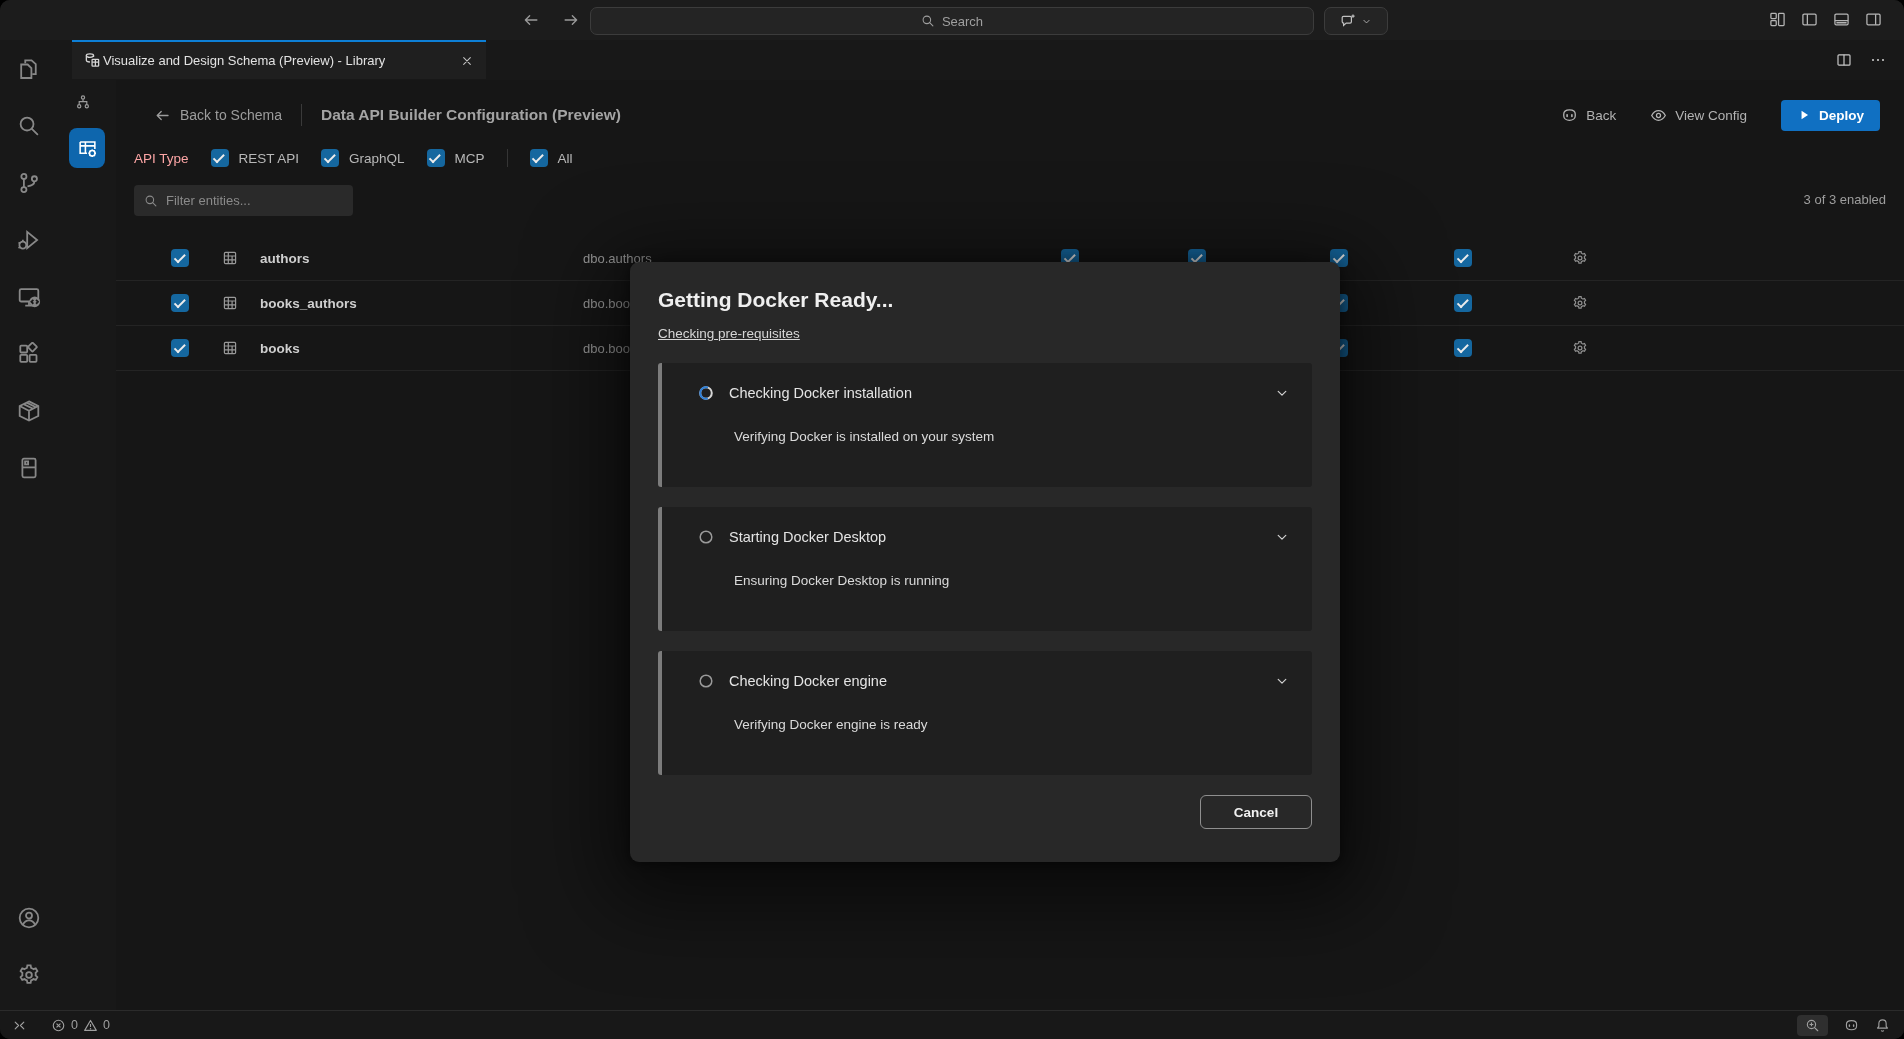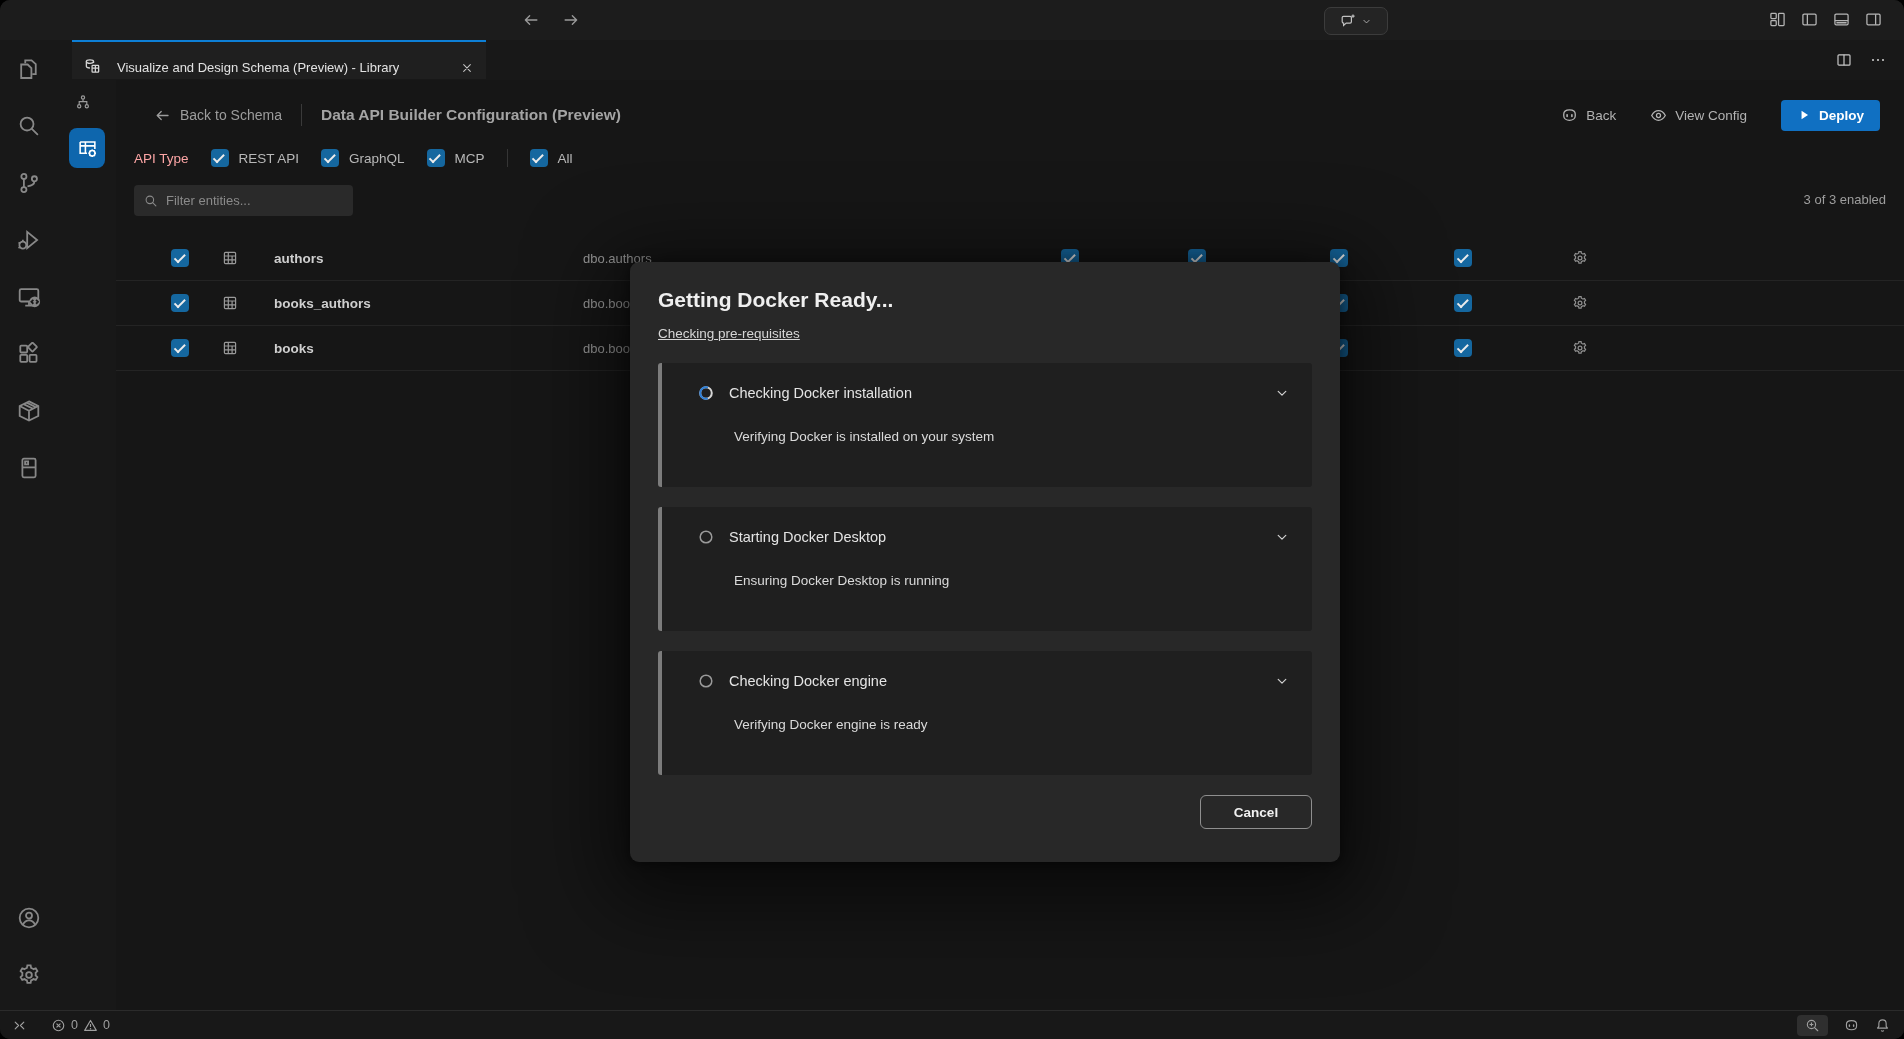--- a/index.html
+++ b/index.html
@@ -21,21 +21,21 @@
     border:1px solid #3c3c3c;border-radius:7px;display:flex;align-items:center;justify-content:center;
     gap:5px;color:#c2c2c2;}
   .copilot-btn .cv{width:11px;height:11px;}
   .layout-icons{position:absolute;right:22px;top:11px;display:flex;gap:15px;color:#b5b5b5;}
   .layout-icons span[data-icon]{width:17px;height:17px;}
 
   
   .tabbar{position:absolute;left:0;top:40px;width:100%;height:40px;background:#181818;
     border-bottom:1px solid #232323;}
   .tab{position:absolute;left:72px;top:0;width:414px;height:39px;background:#1f1f1f;
-    border-top:2px solid var(--accent,#0d7fd6);display:flex;align-items:flex-end;gap:16px;
+    border-top:2px solid var(--accent,#0d7fd6);display:flex;align-items:center;gap:2px;
     padding:4px 12px;box-sizing:border-box;}
   .tab .tab-label{color:#e2e2e2;font-size:13px;white-space:nowrap;overflow:hidden;}
   .tab span[data-icon="tab-db"]{width:17px;height:17px;color:#d5d5d5;}
   .tab .close{margin-left:auto;width:14px;height:14px;color:#c4c4c4;}
   .tab-actions{position:absolute;right:18px;top:12px;display:flex;gap:18px;color:#c8c8c8;}
 
   
   .activitybar{position:absolute;left:0;top:40px;bottom:28px;width:58px;background:#181818;
     display:flex;flex-direction:column;align-items:center;}
   .ab-item{width:58px;height:57px;display:flex;align-items:center;justify-content:center;color:#888888;}
@@ -87,21 +87,21 @@
     color:#9f9f9f;font-size:13.5px;}
   .trow{position:relative;height:44px;border-bottom:1px solid #242424;}
   .trow.group{height:46px;}
   .cell{position:absolute;top:50%;transform:translateY(-50%);}
   .x-chev{left:18px;width:16px;height:16px;color:#9a9a9a;}
   .x-cb{left:55px;}
   .x-gicon{left:92px;width:17px;height:17px;color:#9a9a9a;}
   .x-gname{left:118px;color:#d8d8d8;font-weight:700;font-size:14px;}
   .x-gcount{left:170px;color:#9a9a9a;font-size:13px;}
   .x-ricon{left:106px;width:17px;height:17px;color:#9a9a9a;}
-  .x-rname{left:158px;color:#cfcfcf;font-weight:700;font-size:13.5px;}
+  .x-rname{left:144px;color:#cfcfcf;font-weight:700;font-size:13.5px;}
   .x-src{left:467px;color:#9a9a9a;font-size:13px;white-space:nowrap;}
   .x-hname{left:150px;}
   .x-ccb{left:945px;}  .x-cl{left:973px;}
   .x-rdcb{left:1072px;} .x-rdl{left:1100px;}
   .x-ucb{left:1214px;} .x-ul{left:1242px;}
   .x-dcb{left:1338px;} .x-dl{left:1366px;}
   .x-gear{left:1456px;width:17px;height:17px;color:#8f8f8f;}
 
   
   .modal{position:absolute;left:630px;top:262px;width:710px;height:600px;background:#282828;
@@ -141,20 +141,29 @@
       <span data-icon="arrow-left">
           <svg viewBox="0 0 16 16" fill="none" stroke="currentColor" stroke-width="1.2">
             <path d="M13.2 8H3M6.8 4.2 3 8l3.8 3.8" stroke-linecap="round" stroke-linejoin="round"></path>
           </svg>
         </span>
       <span data-icon="arrow-right">
           <svg viewBox="0 0 16 16" fill="none" stroke="currentColor" stroke-width="1.2">
             <path d="M2.8 8H13M9.2 4.2 13 8l-3.8 3.8" stroke-linecap="round" stroke-linejoin="round"></path>
           </svg>
         </span>
+    </div>
+    <div class="searchbox">
+      <span data-icon="search">
+          <svg viewBox="0 0 16 16" fill="none" stroke="currentColor" stroke-width="1.2">
+            <circle cx="6.7" cy="6.7" r="4.3"></circle>
+            <path d="M9.9 9.9 13.6 13.6" stroke-linecap="round"></path>
+          </svg>
+        </span>
+      <span>Search</span>
     </div>
     <div class="copilot-btn">
       <span data-icon="chat-sparkle">
           <svg viewBox="0 0 16 16" fill="none" stroke="currentColor" stroke-width="1.2">
             <path d="M2.2 4.6c0-.7.6-1.3 1.3-1.3h6.6c.7 0 1.3.6 1.3 1.3v4.2c0 .7-.6 1.3-1.3 1.3H6.2l-2.6 2.4v-2.4c-.8 0-1.4-.6-1.4-1.3V4.6z"></path>
             <path d="M13 1.6v3.2M11.4 3.2h3.2"></path>
           </svg>
         </span>
       <span class="cv" data-icon="chevron-down">
           <svg viewBox="0 0 16 16" fill="none" stroke="currentColor" stroke-width="1.2">

